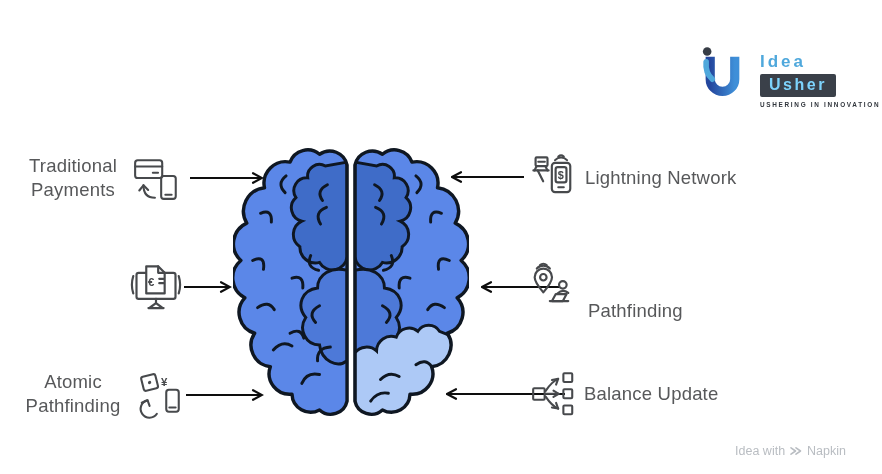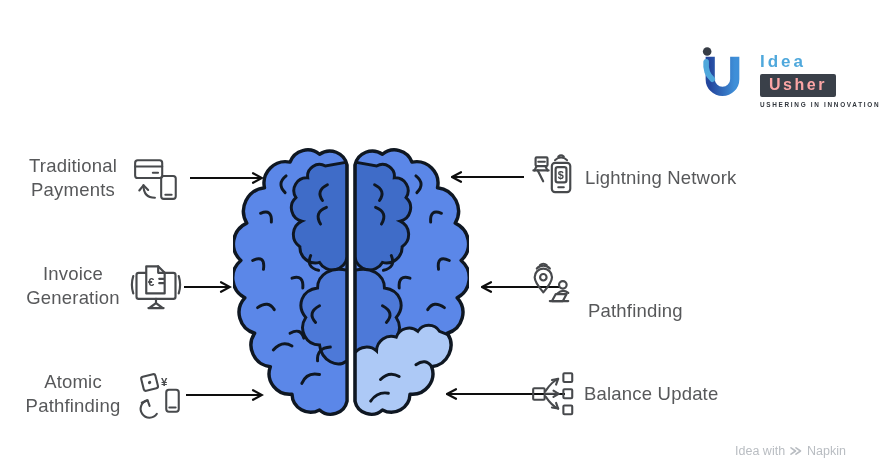--- a/index.html
+++ b/index.html
@@ -17,40 +17,36 @@
   .side-label.right { white-space:nowrap; }
   .icon-box { position:absolute; }
   .icon-box svg { display:block; }
   .arrow { position:absolute; }
   .stroke-ic { stroke:#47494c; stroke-width:2; fill:none; stroke-linecap:round; stroke-linejoin:round; }
   .ic-text { fill:#47494c; stroke:none; font-family:"Liberation Sans",sans-serif; font-weight:bold; }
   
   #logo { position:absolute; top:44px; left:700px; display:flex; align-items:flex-start; }
   #logo .words { margin-left:13px; display:flex; flex-direction:column; align-items:flex-start; }
   #logo .idea { color:#4fa8dc; font-weight:bold; font-size:17px; letter-spacing:3px; line-height:20px; margin-top:8px; }
-  #logo .usher { background:#3a4049; color:#fca5a5; font-weight:bold; font-size:16px;
+  #logo .usher { background:#3a4049; color:#7dd3fc; font-weight:bold; font-size:16px;
                  letter-spacing:2.5px; padding:2px 9px 3px 9px; border-radius:2px; margin-top:2px; line-height:18px;}
   #logo .tagline { margin-top:4px; font-size:6.4px; font-weight:bold; letter-spacing:1.7px; color:#30353c; white-space:nowrap; }
   
   #watermark { position:absolute; right:36px; bottom:16px; display:flex; align-items:center;
                gap:4px; color:#b9bdc2; font-size:12.5px; }
   .brain-wrap { position:absolute; left:233px; top:139px; }
 </style>
 </head>
 <body>
 
 <div id="canvas">
 
   <div class="side-label left" style="left:20px; top:154px;">
     <div>Traditional</div>
     <div>Payments</div>
-  </div>
-  <div class="side-label left" style="left:20px; top:262px;">
-    <div>Invoice</div>
-    <div>Generation</div>
   </div>
   <div class="side-label left" style="left:20px; top:370px;">
     <div>Atomic</div>
     <div>Pathfinding</div>
   </div>
 
   <div class="icon-box" style="left:132px; top:153px;">
     <svg width="50" height="50" viewBox="0 0 48 48">
       <g class="stroke-ic">
         <rect x="3" y="7" width="26" height="17" rx="2.5"></rect>

